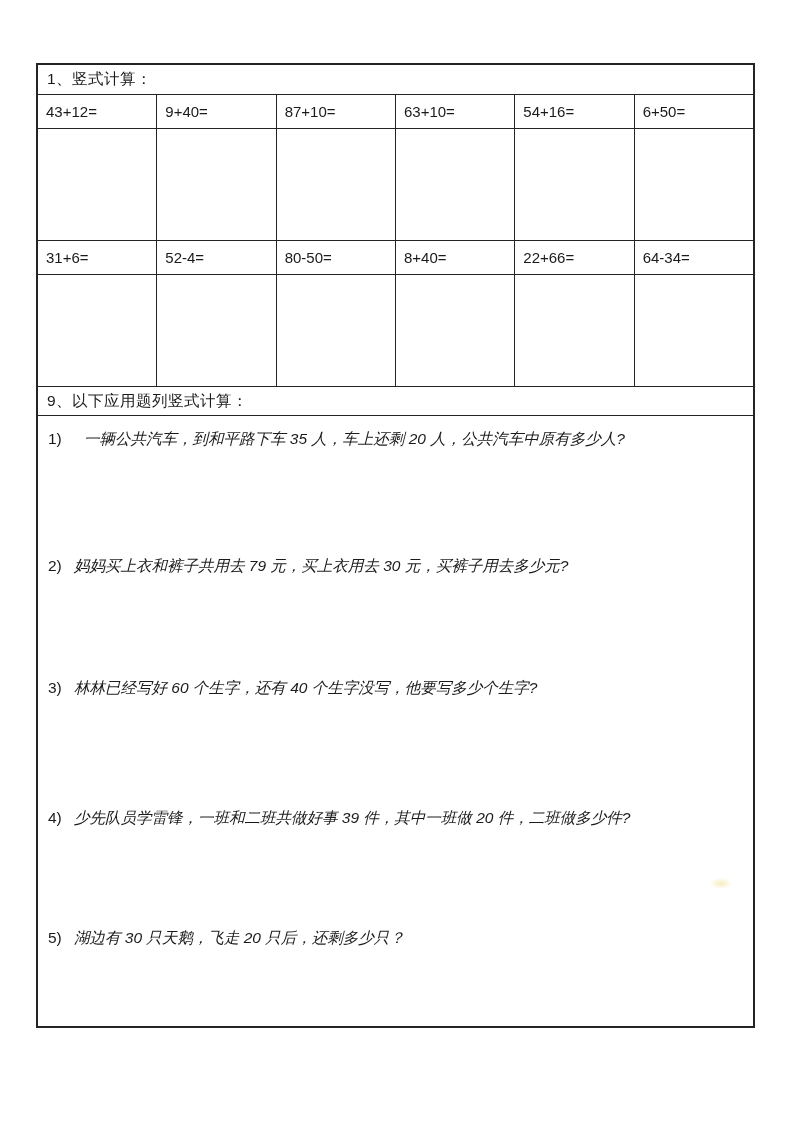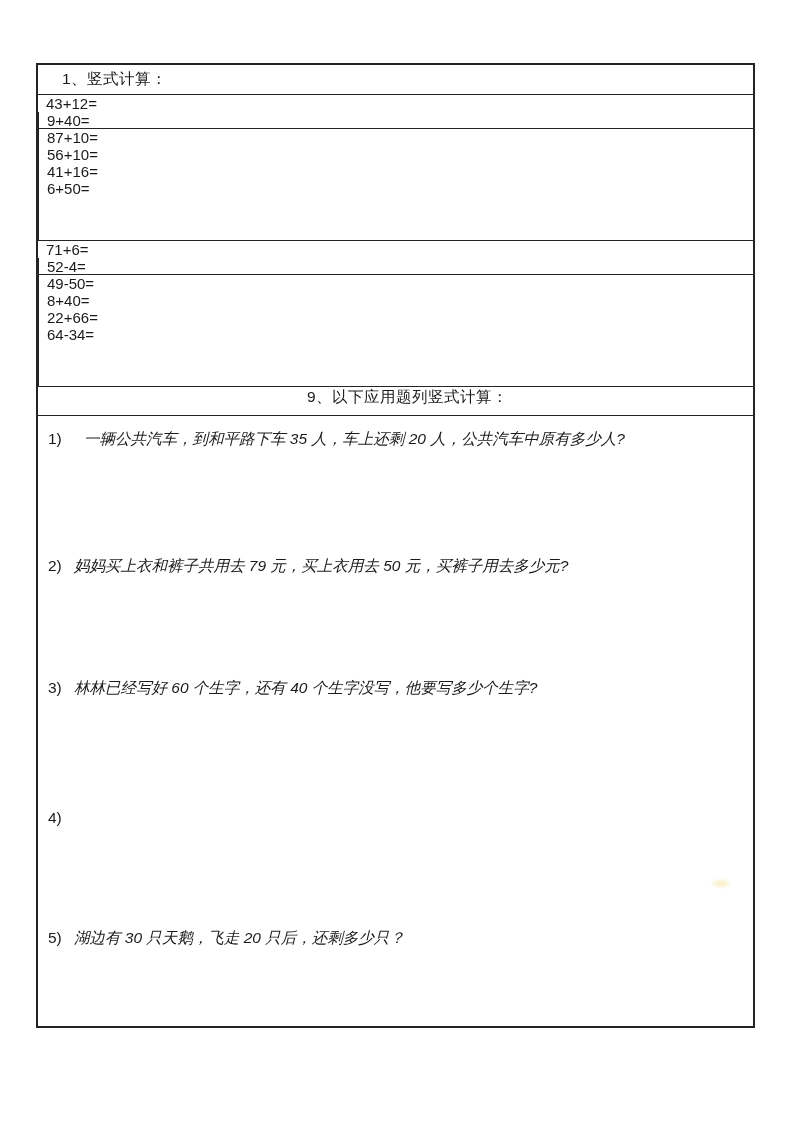--- a/index.html
+++ b/index.html
@@ -13,26 +13,26 @@
   .page { position: absolute; inset: 0; background: #ffffff; }
 
   .wtable {
     position: absolute;
     left: 36px; top: 63px;
     width: 719px;
     border: 2px solid #242424;
     background: #ffffff;
   }
   .row { width: 100%; }
-  .row + .row { border-top: 1.5px solid #242424; flex-direction: column; }
+  .row + .row { border-top: 1.5px solid #242424; }
 
   .sec-header {
     height: 29px;
     display: flex; align-items: center;
-    padding-left: 24px;
+    padding-left: 9px;
     font-size: 15.5px;
     letter-spacing: 0.5px;
   }
   .cells { display: flex; }
   .cell {
     flex: 1 1 0;
     min-width: 0;
     padding: 0 0 0 8px;
     display: flex; align-items: center;
     font-size: 15px;
@@ -79,48 +79,48 @@
       <div class="cell">
           <span>43+12=</span>
         </div>
       <div class="cell">
           <span>9+40=</span>
         </div>
       <div class="cell">
           <span>87+10=</span>
         </div>
       <div class="cell">
-          <span>56+10=</span>
+          <span>63+10=</span>
         </div>
       <div class="cell">
-          <span>41+16=</span>
+          <span>54+16=</span>
         </div>
       <div class="cell">
           <span>6+50=</span>
         </div>
     </div>
 
     <div class="row cells h-work">
       <div class="cell"></div>
       <div class="cell"></div>
       <div class="cell"></div>
       <div class="cell"></div>
       <div class="cell"></div>
       <div class="cell"></div>
     </div>
 
     <div class="row cells h-prob">
       <div class="cell">
-          <span>71+6=</span>
+          <span>31+6=</span>
         </div>
       <div class="cell">
           <span>52-4=</span>
         </div>
       <div class="cell">
-          <span>49-50=</span>
+          <span>80-50=</span>
         </div>
       <div class="cell">
           <span>8+40=</span>
         </div>
       <div class="cell">
           <span>22+66=</span>
         </div>
       <div class="cell">
           <span>64-34=</span>
         </div>
@@ -139,28 +139,29 @@
       <span>9、以下应用题列竖式计算：</span>
     </div>
 
     <div class="row word-problems">
       <div class="problem p1">
         <span class="pnum">1)</span>
         <span class="ptext">一辆公共汽车，到和平路下车 35 人，车上还剩 20 人，公共汽车中原有多少人?</span>
       </div>
       <div class="problem p2">
         <span class="pnum">2)</span>
-        <span class="ptext">妈妈买上衣和裤子共用去 79 元，买上衣用去 50 元，买裤子用去多少元?</span>
+        <span class="ptext">妈妈买上衣和裤子共用去 79 元，买上衣用去 30 元，买裤子用去多少元?</span>
       </div>
       <div class="problem p3">
         <span class="pnum">3)</span>
         <span class="ptext">林林已经写好 60 个生字，还有 40 个生字没写，他要写多少个生字?</span>
       </div>
       <div class="problem p4">
         <span class="pnum">4)</span>
+        <span class="ptext">少先队员学雷锋，一班和二班共做好事 39 件，其中一班做 20 件，二班做多少件?</span>
       </div>
       <div class="problem p5">
         <span class="pnum">5)</span>
         <span class="ptext">湖边有 30 只天鹅，飞走 20 只后，还剩多少只？</span>
       </div>
     </div>
 
   </div>
 
   <div class="smudge"></div>

